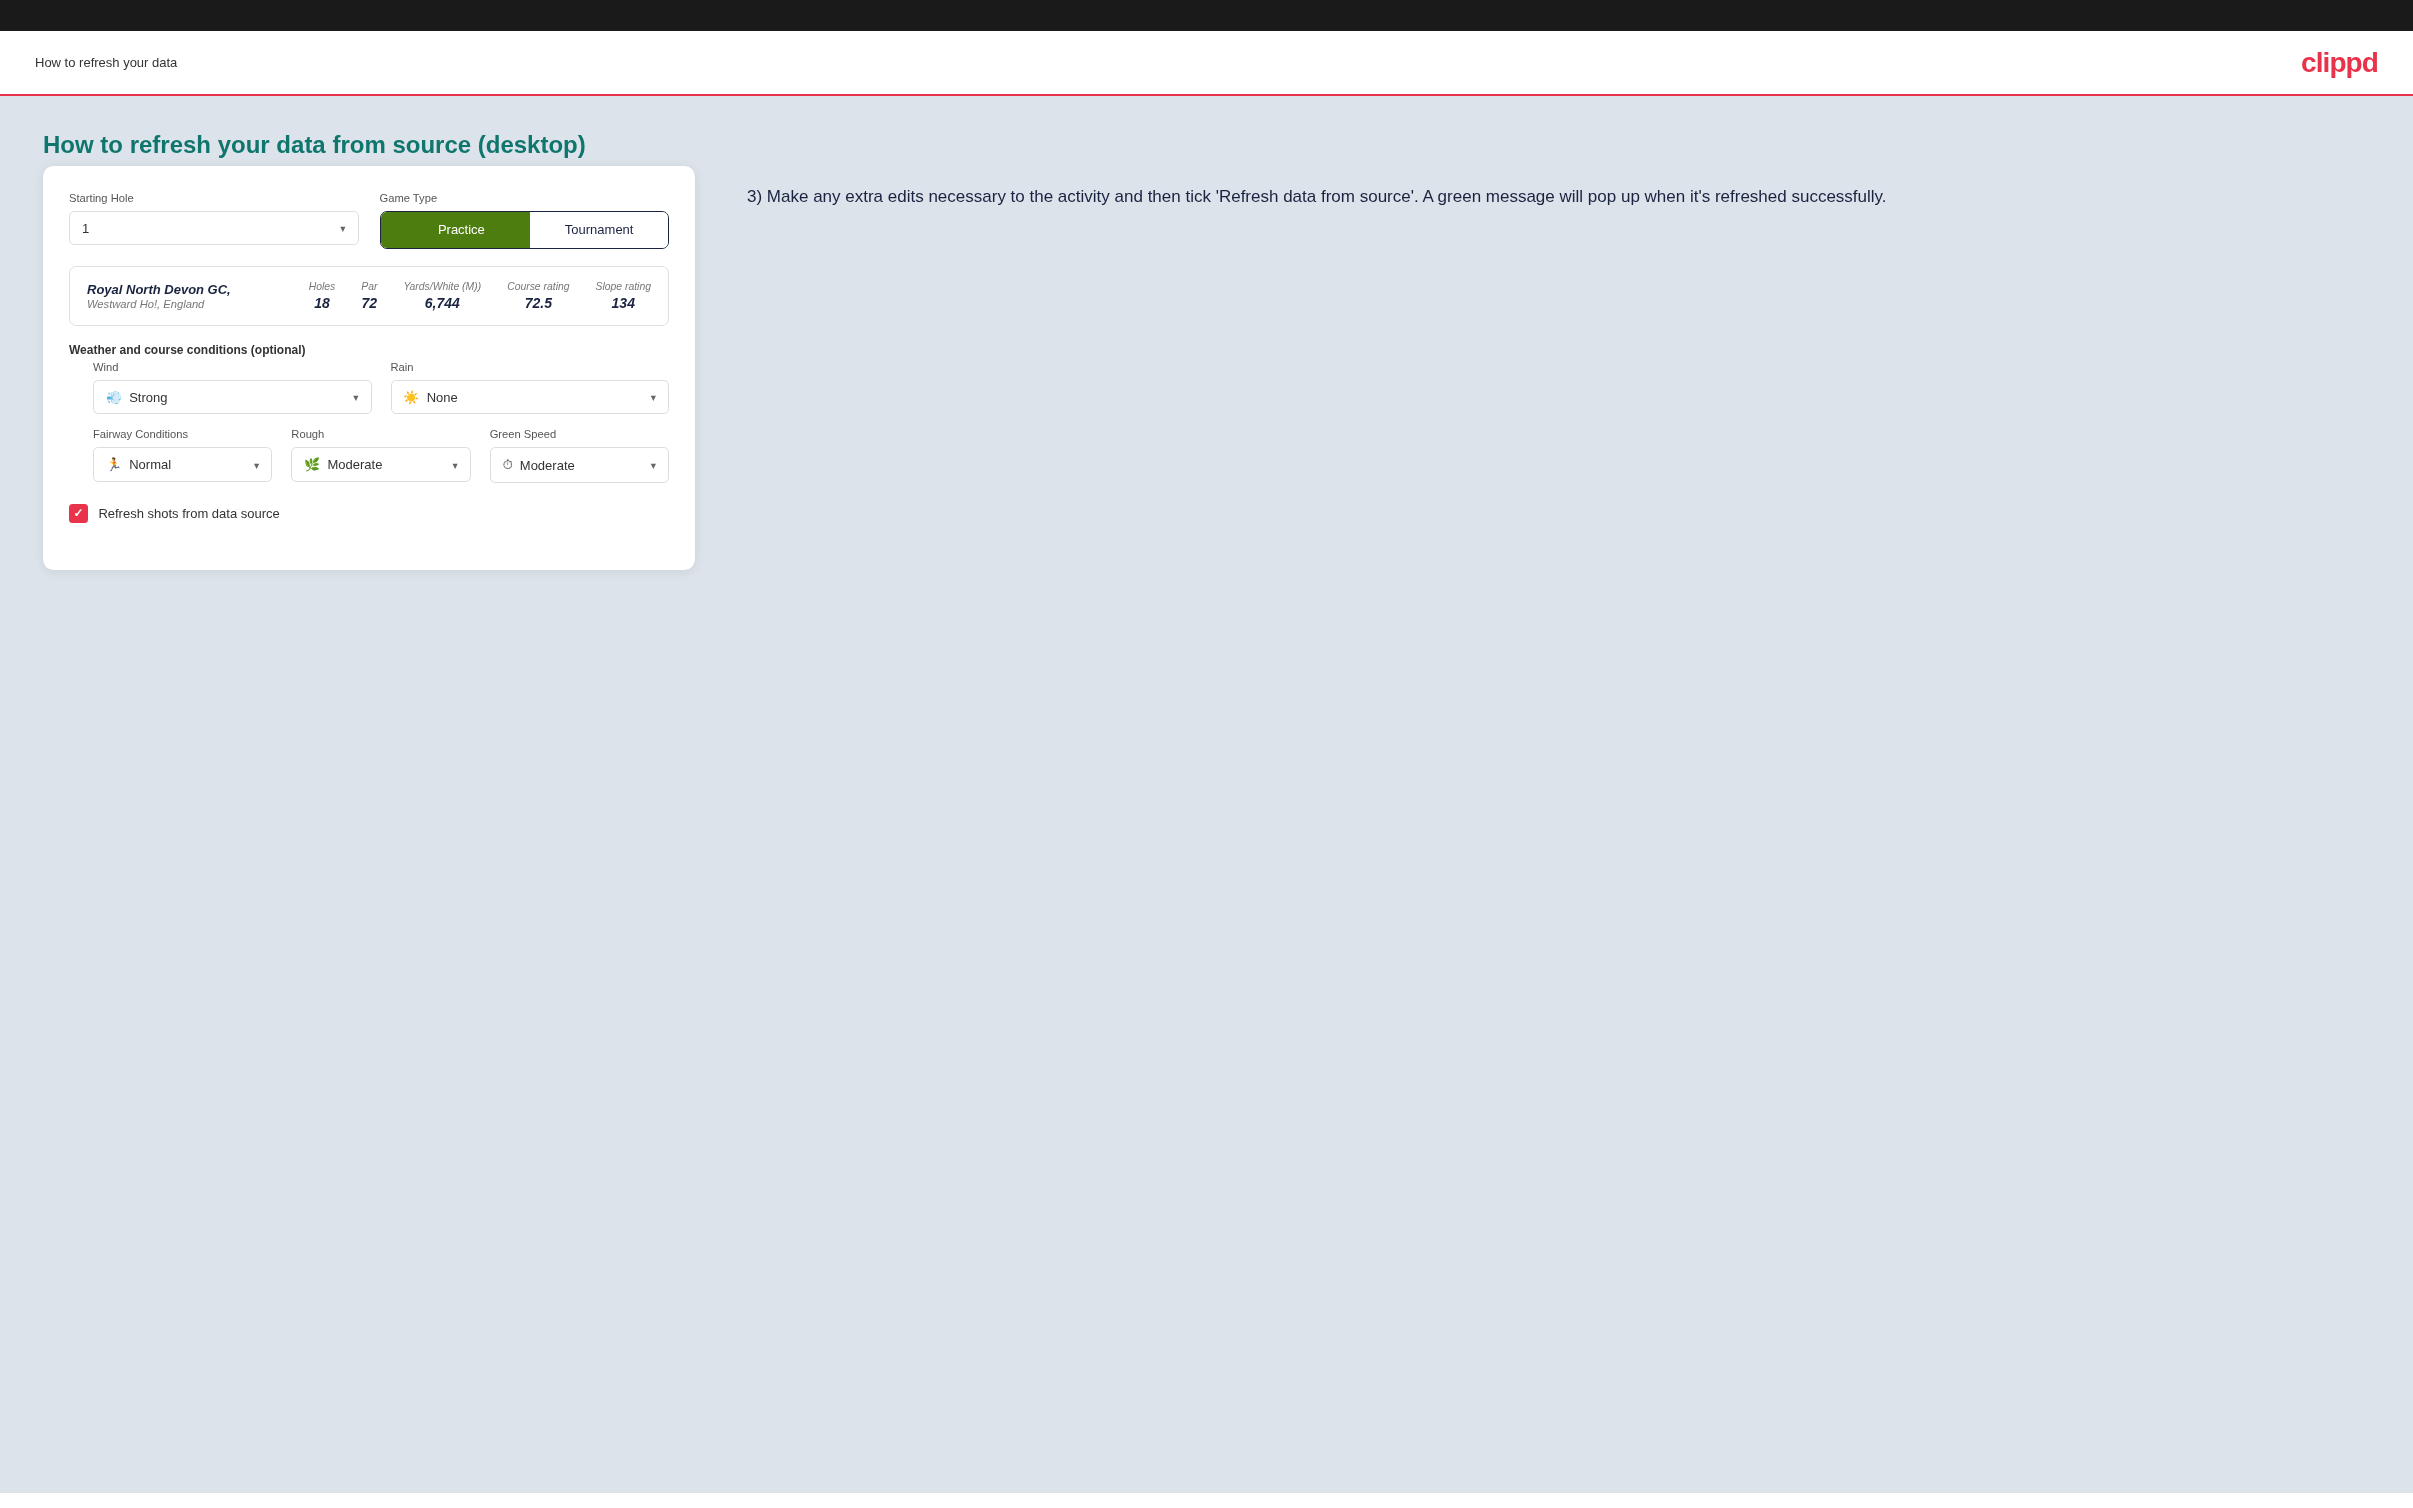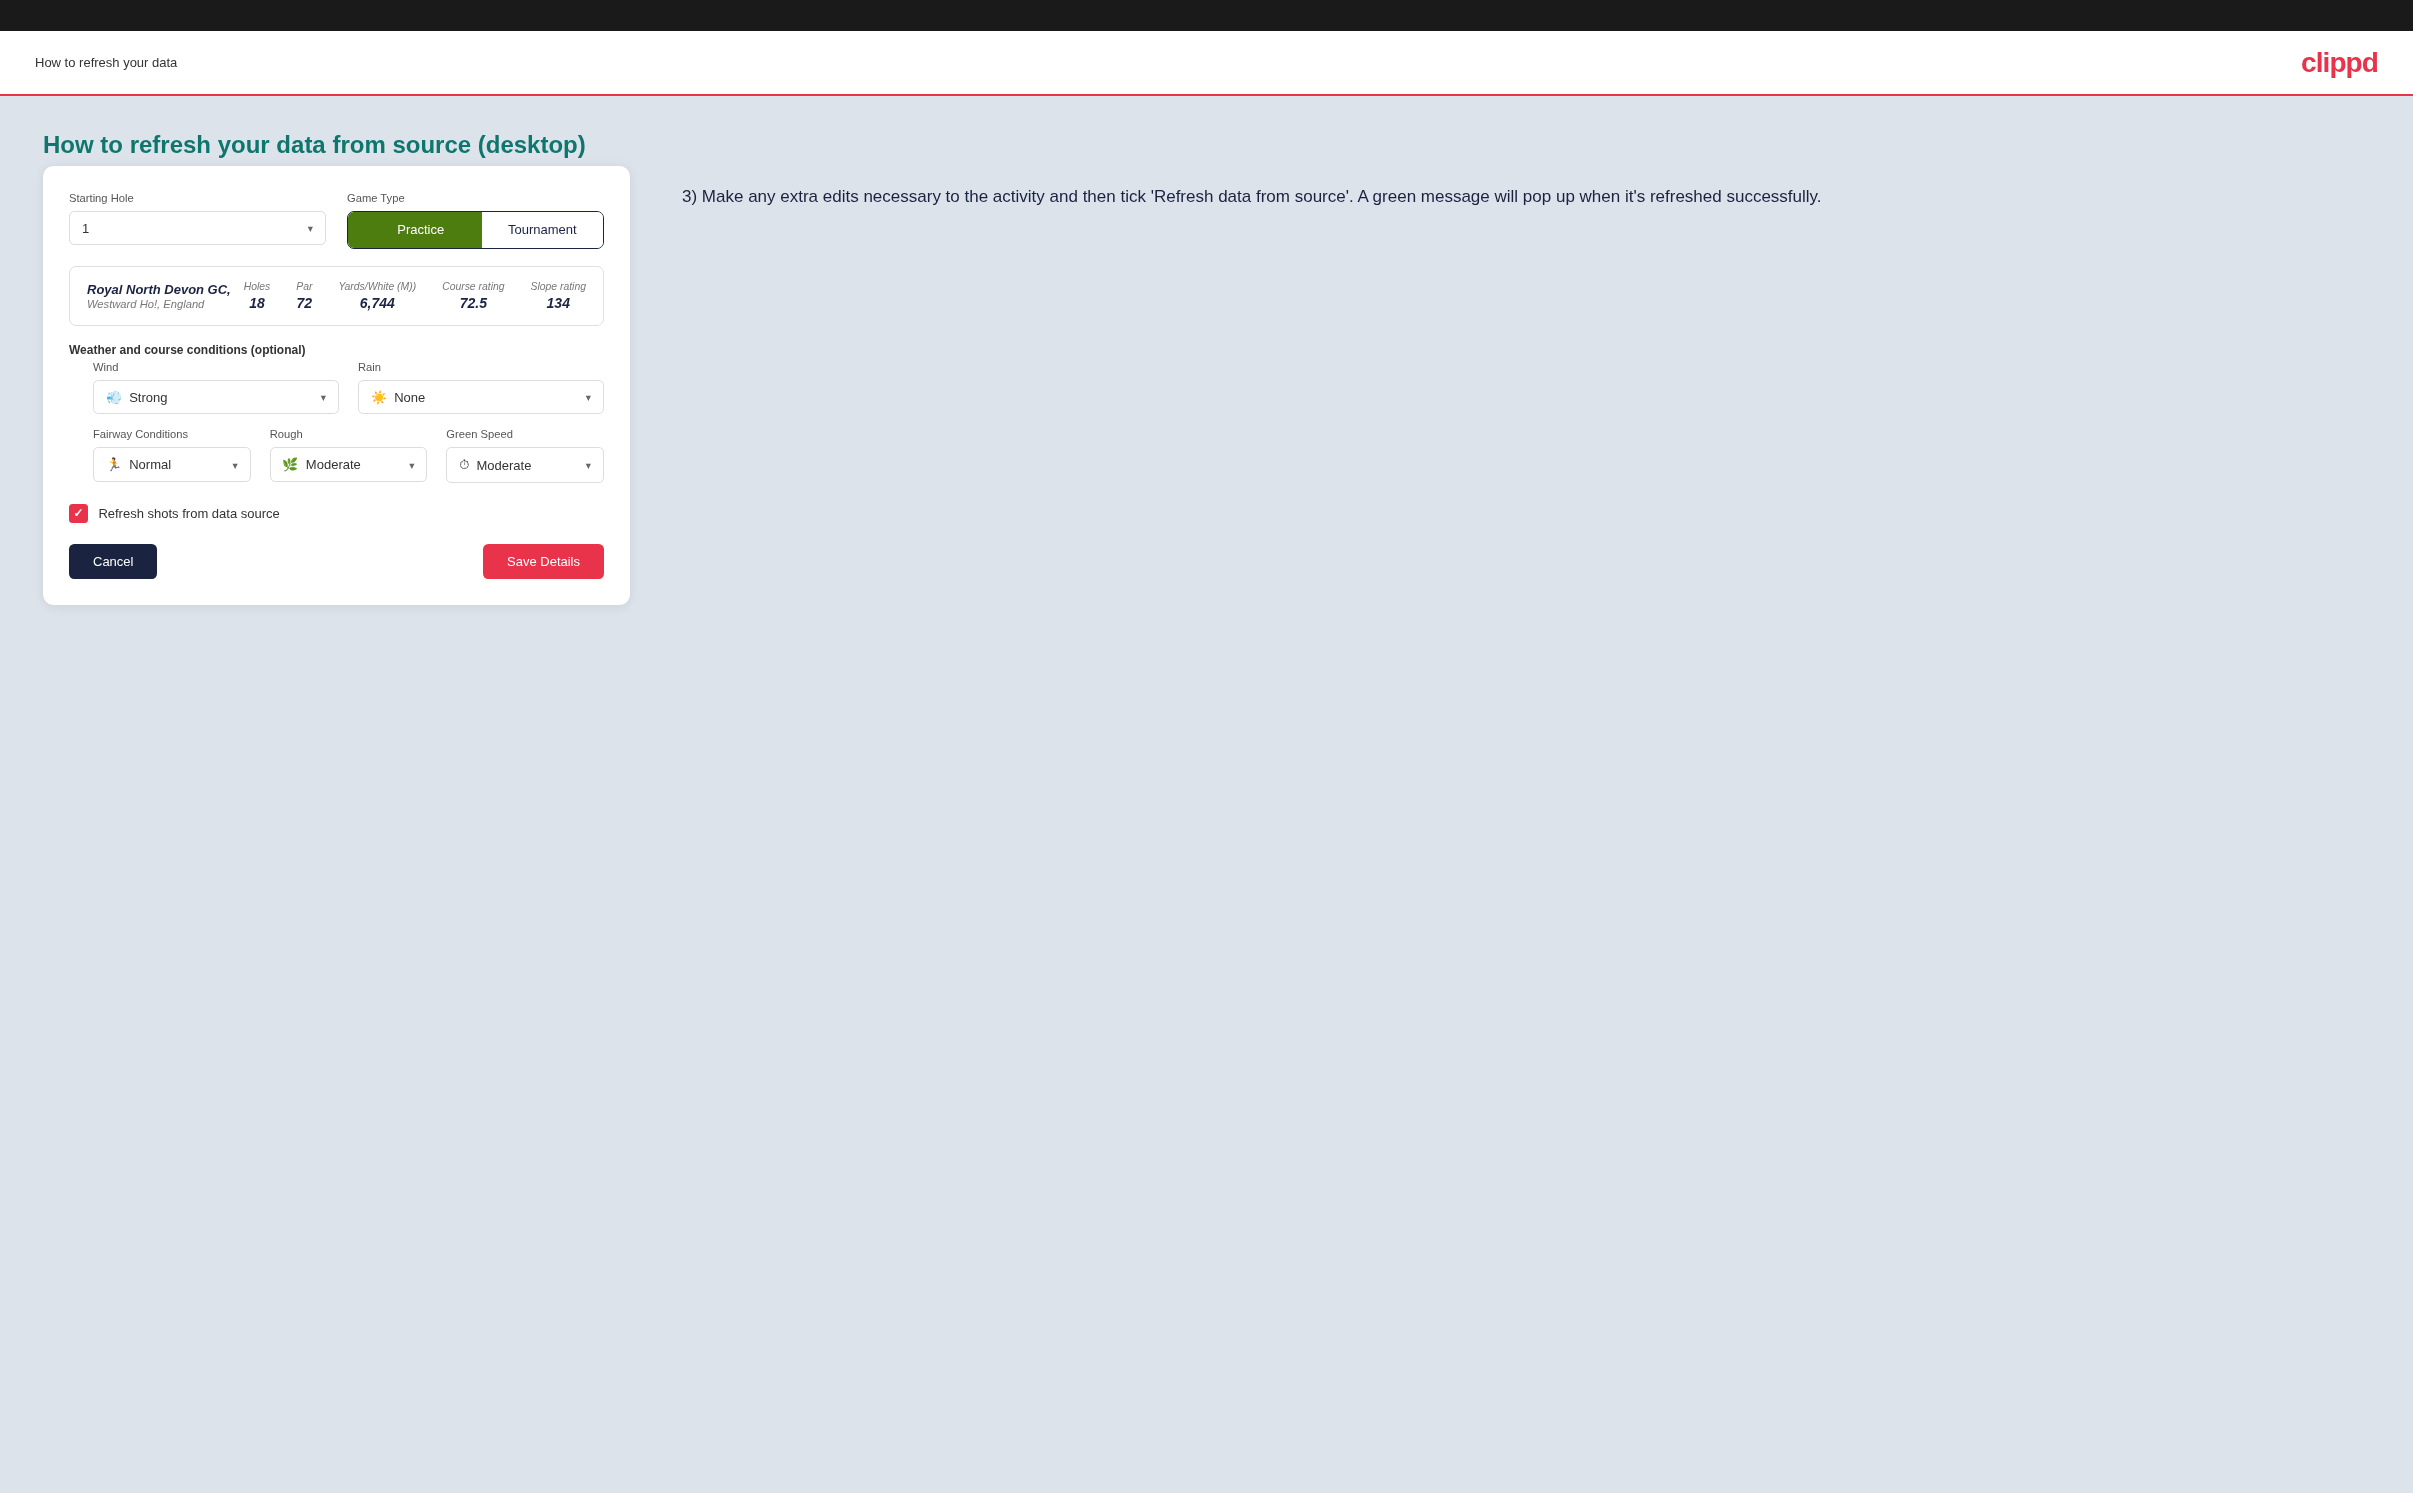--- a/index.html
+++ b/index.html
@@ -51,21 +51,21 @@
     .content-area {
       display: flex;
       gap: 52px;
       align-items: flex-start;
     }
 
     .form-card {
       background: #fff;
       border-radius: 10.4px;
       padding: 26px;
-      width: 587px;
+      width: 652px;
       flex-shrink: 0;
       box-shadow: 0 1.7px 10.4px rgba(0,0,0,0.08);
     }
 
     .form-row {
       display: flex;
       gap: 21px;
       margin-bottom: 17px;
     }
 
@@ -395,24 +395,20 @@
         </div>
       </div>
 
       <div class="checkbox-row">
         <div class="checkbox-custom">
           <span class="check">✓</span>
         </div>
         <span class="checkbox-label">Refresh shots from data source</span>
       </div>
 
-      <div class="button-row">
-        <button class="btn-cancel">Cancel</button>
-        <button class="btn-save">Save Details</button>
-      </div>
 
     </div>
 
     <div class="right-content">
       <p class="instruction-text">3) Make any extra edits necessary to the activity and then tick 'Refresh data from source'. A green message will pop up when it's refreshed successfully.</p>
     </div>
   </div>
 </div>
 
 <div class="footer">

